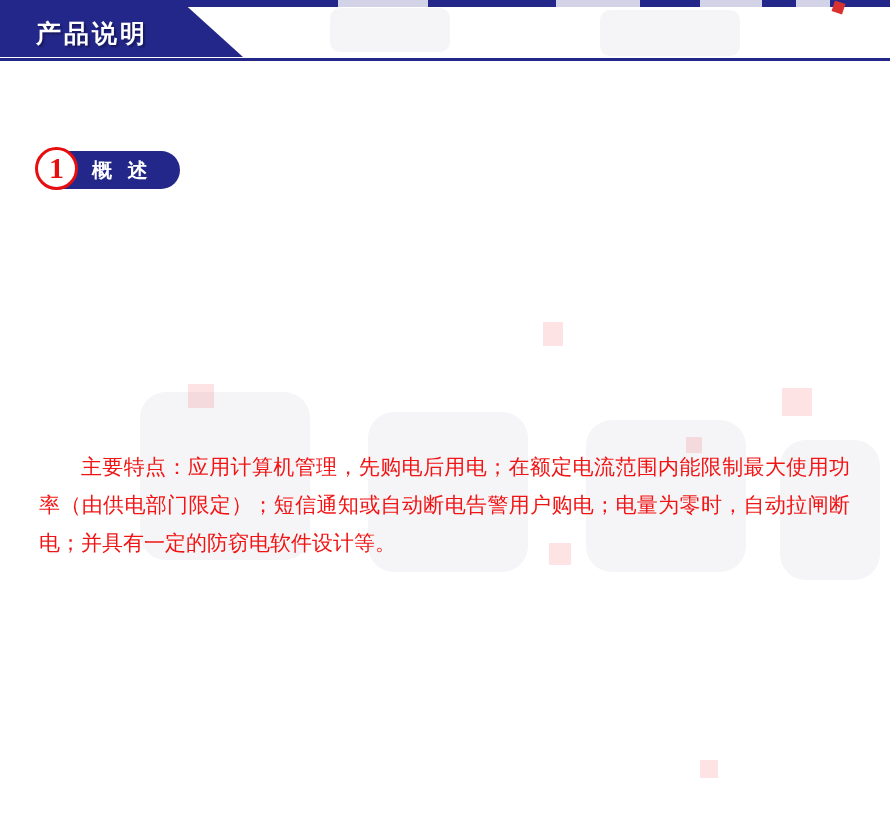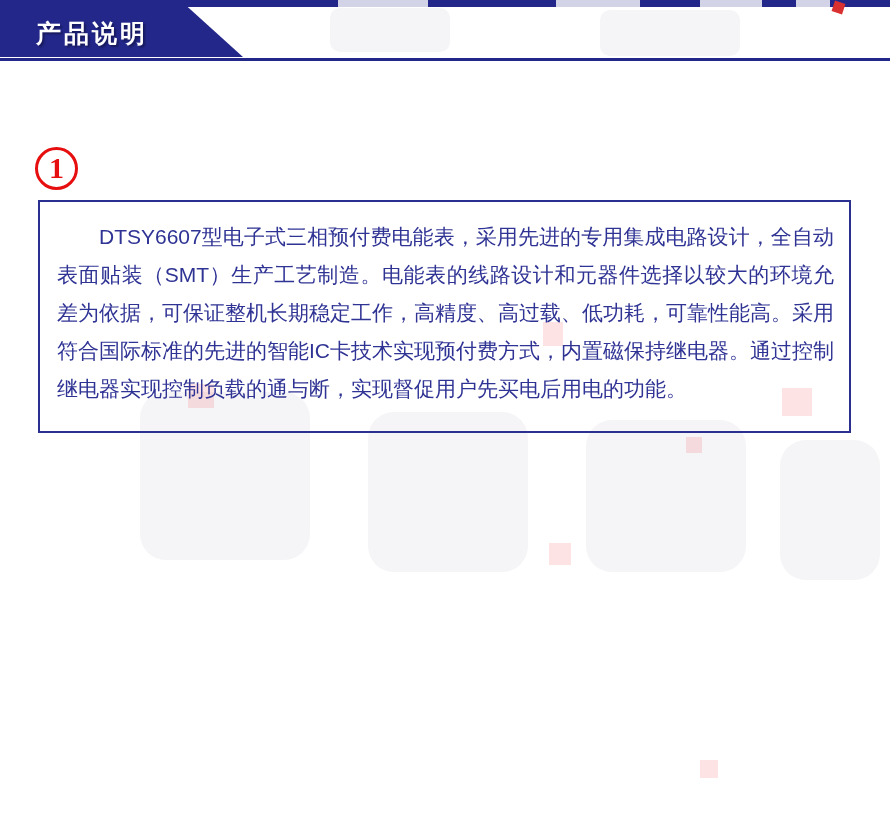--- a/index.html
+++ b/index.html
@@ -101,23 +101,24 @@
     <div class="wm-gap g2"></div>
     <div class="wm-gap g3"></div>
     <div class="wm-gap g4"></div>
     <div class="wm-red-chip"></div>
     <div class="hdr-banner">
       <h1 class="hdr-title">产品说明</h1>
     </div>
     <div class="hdr-line"></div>
   </header>
 
+  <div class="sec-pill">
+    <span>概 述</span>
+  </div>
   <div class="sec-circle">
     <span>1</span>
   </div>
 
-  <div class="box box1">
-    <p>DTSY6607型电子式三相预付费电能表，采用先进的专用集成电路设计，全自动表面贴装（SMT）生产工艺制造。电能表的线路设计和元器件选择以较大的环境允差为依据，可保证整机长期稳定工作，高精度、高过载、低功耗，可靠性能高。采用符合国际标准的先进的智能IC卡技术实现预付费方式，内置磁保持继电器。通过控制继电器实现控制负载的通与断，实现督促用户先买电后用电的功能。</p>
-  </div>
 
+  <p class="features">主要特点：应用计算机管理，先购电后用电；在额定电流范围内能限制最大使用功率（由供电部门限定）；短信通知或自动断电告警用户购电；电量为零时，自动拉闸断电；并具有一定的防窃电软件设计等。</p>
 
 
 </div>
 
 </body></html>

